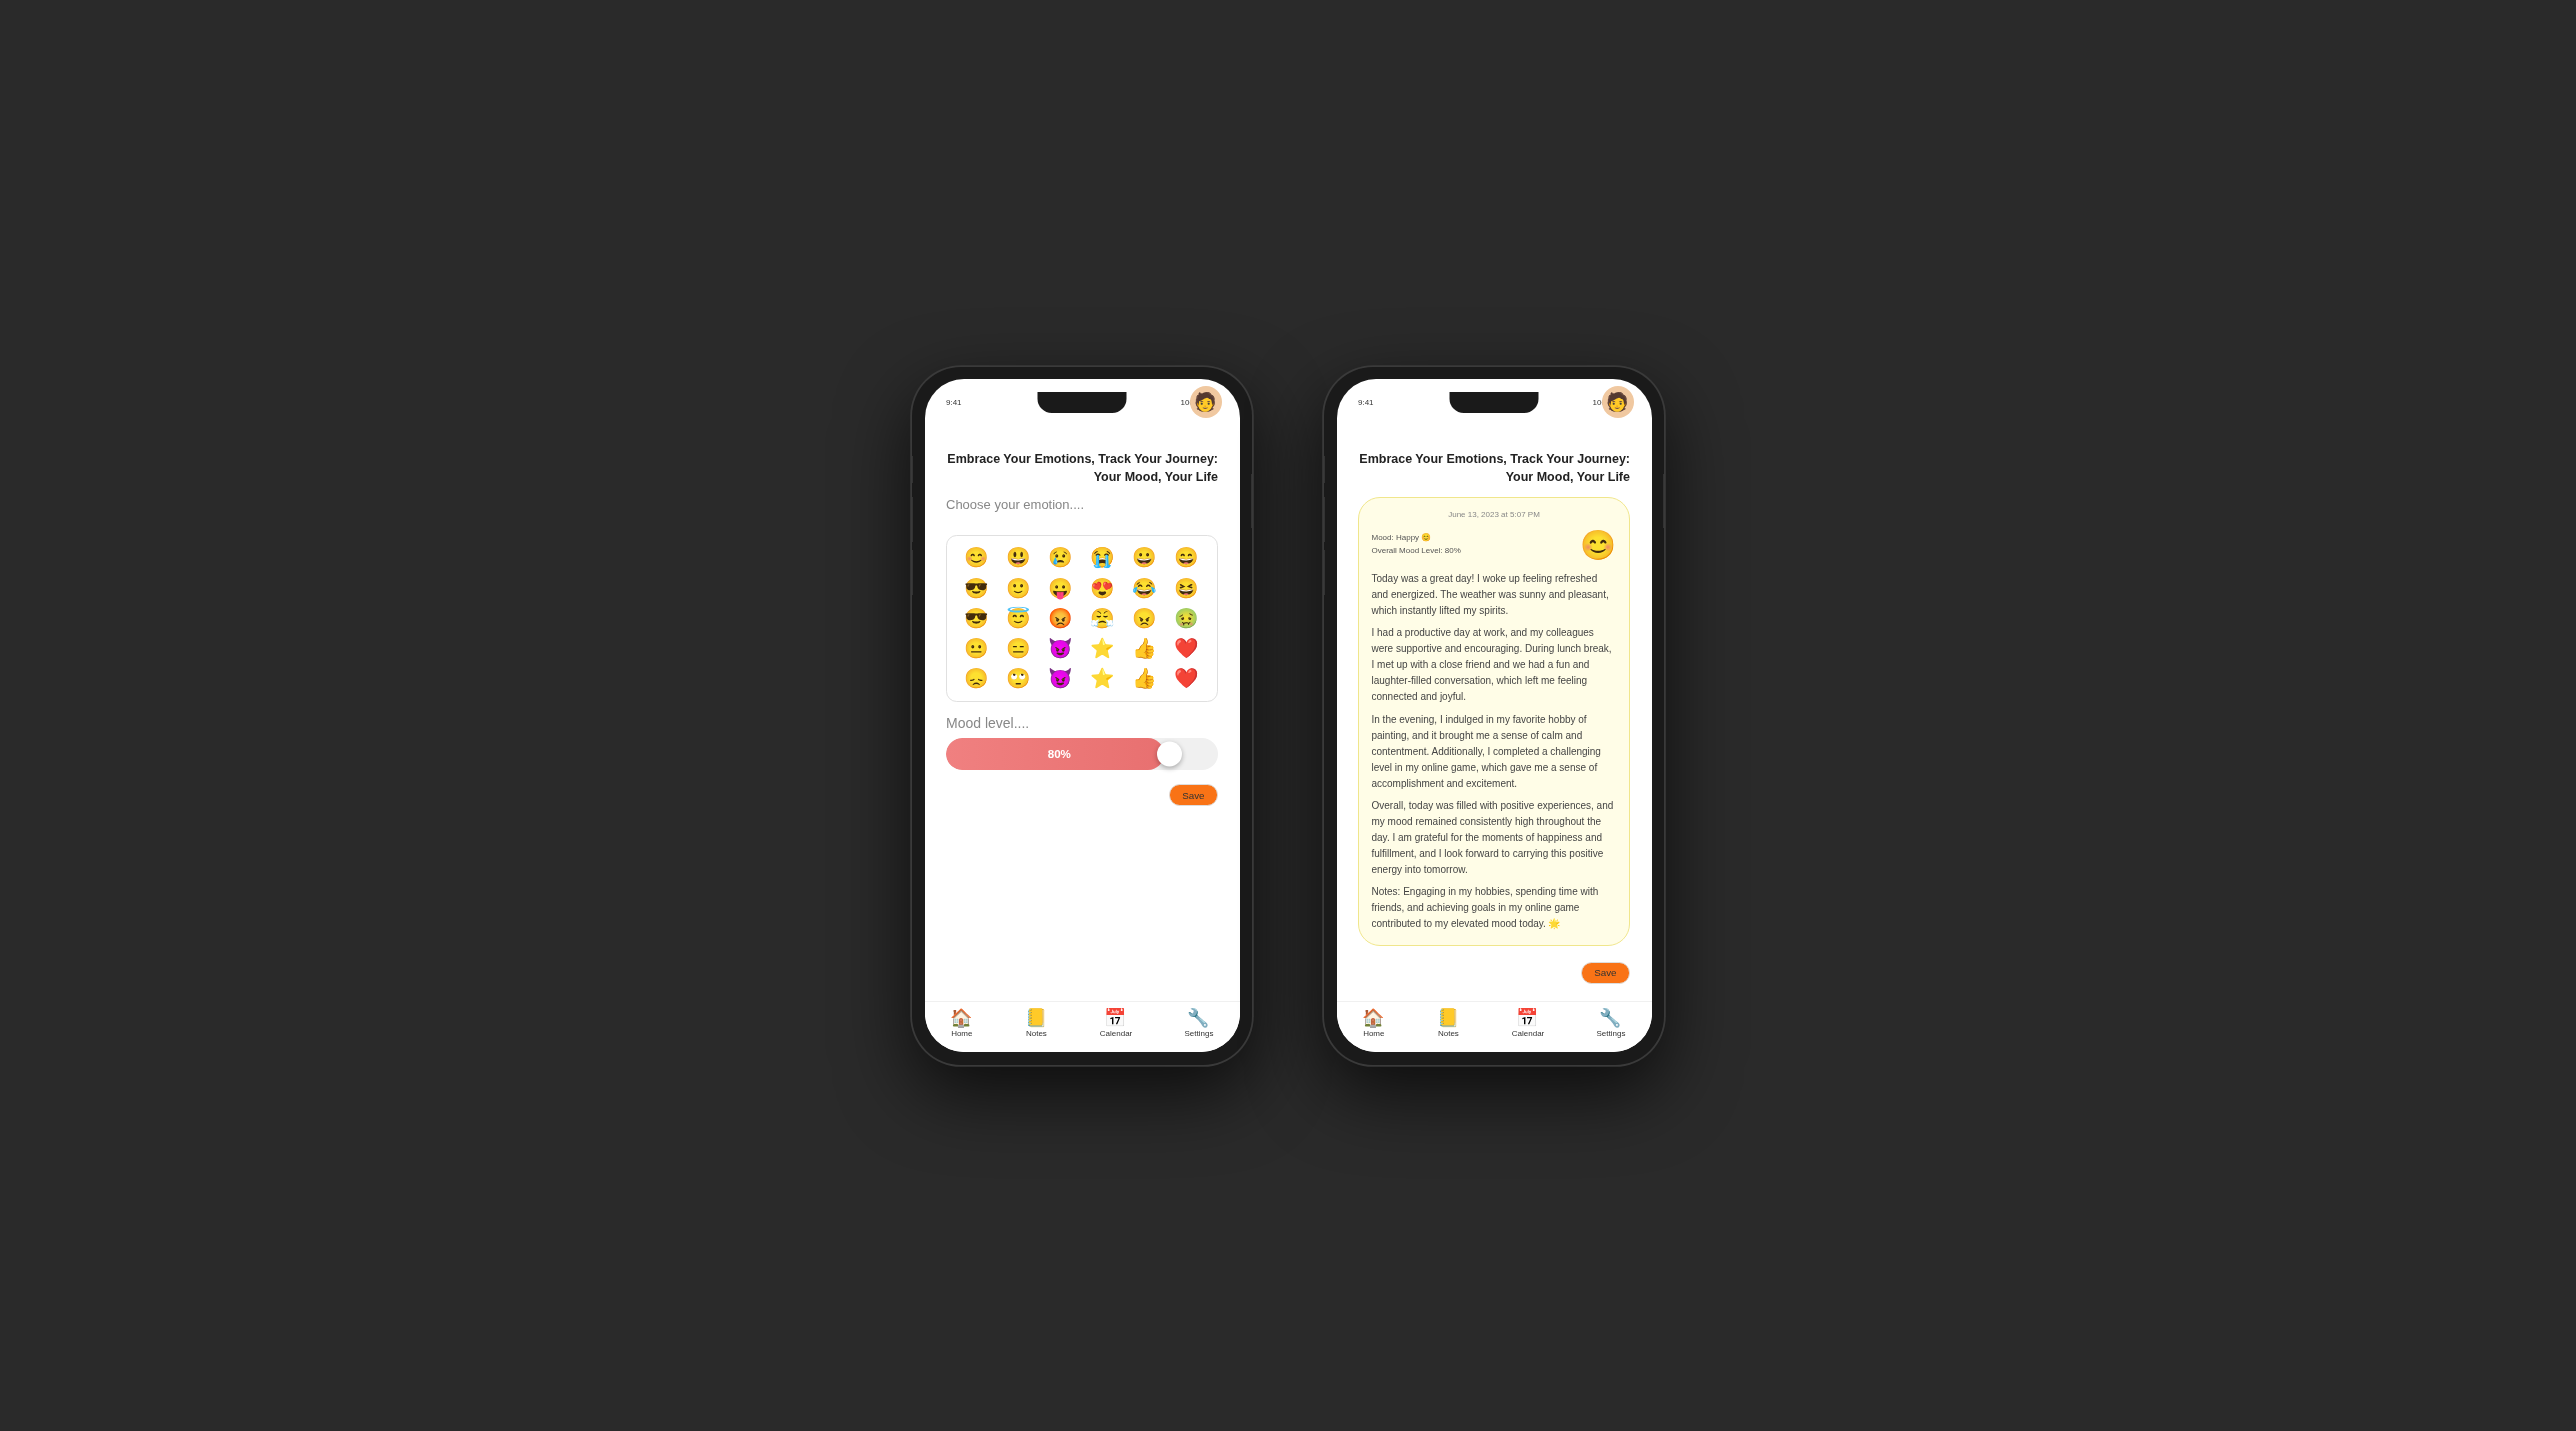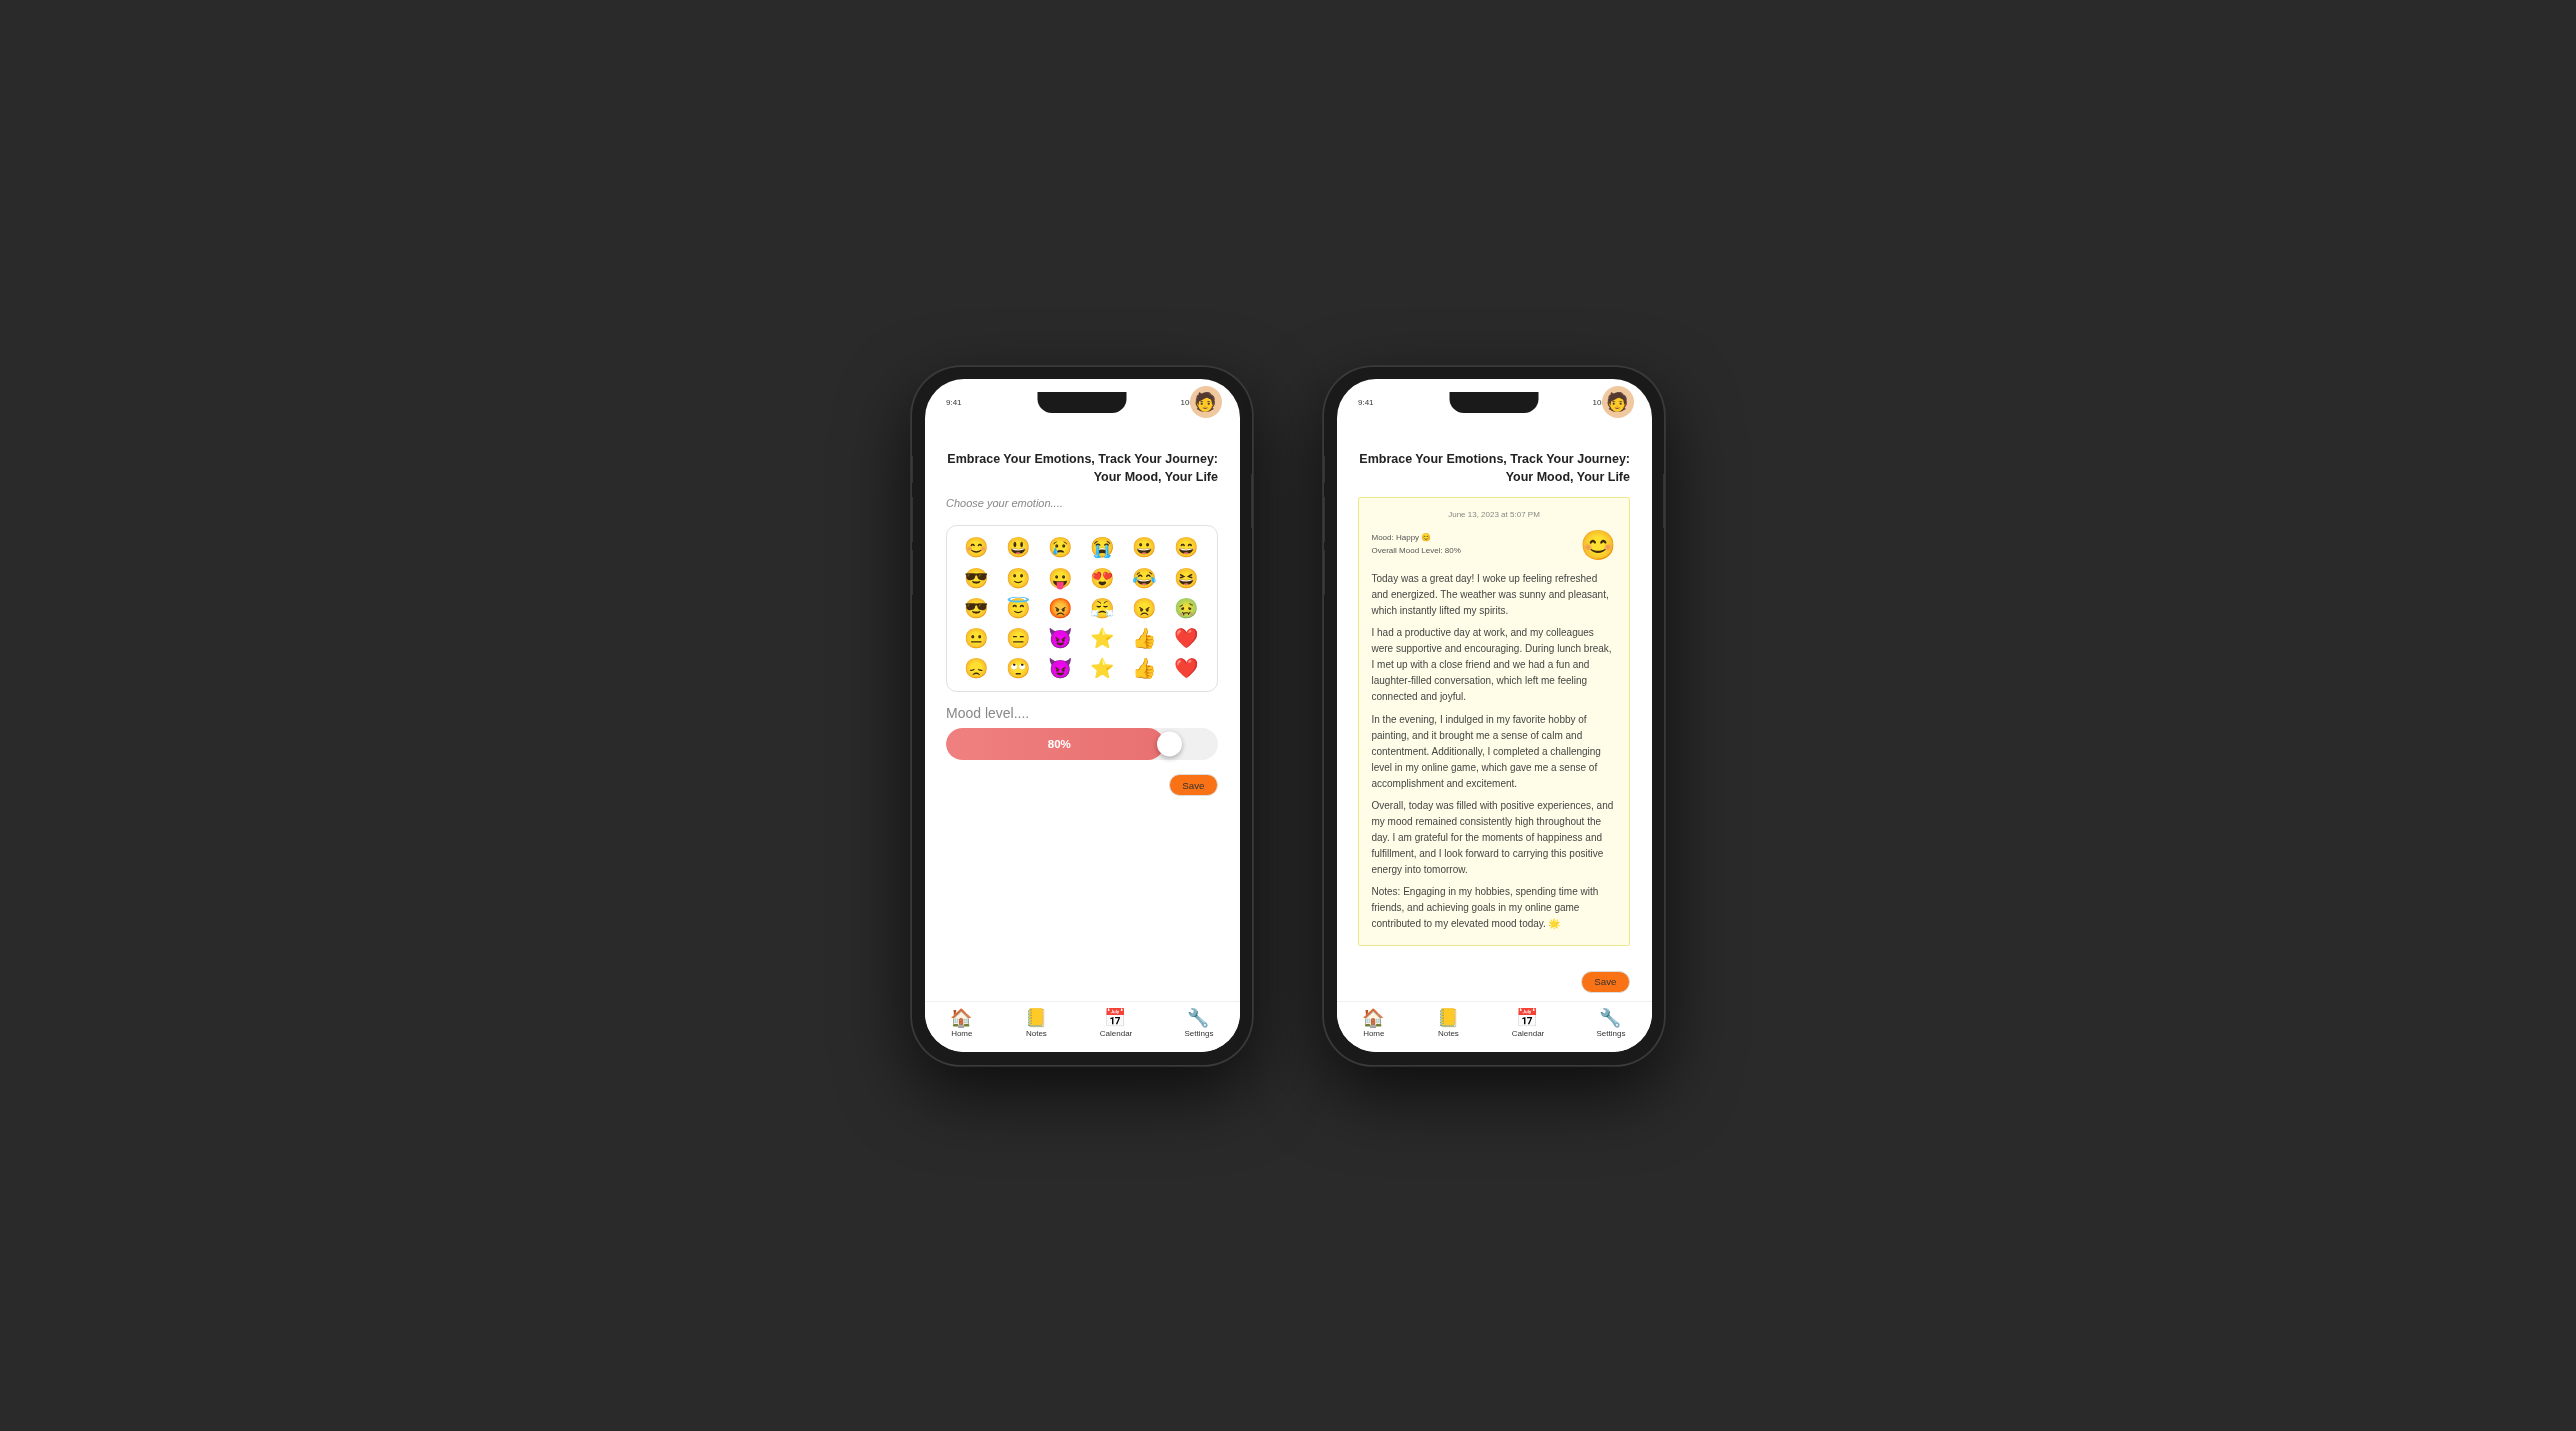--- a/index.html
+++ b/index.html
@@ -143,24 +143,23 @@
       font-size: 12.5px;
       font-weight: 600;
       color: #222;
       line-height: 1.4;
       margin-bottom: 10.7px;
       margin-top: 25px;
     }
 
     
     .section-label {
-      font-size: 11px;
+      font-size: 13px;
       color: #888;
-      margin-bottom: 16px;
-      font-style: italic;
+      margin-bottom: 23px;
     }
 
     
     .emoji-grid-container {
       border: 0.9px solid #e0e0e0;
       border-radius: 10.7px;
       padding: 9px;
       margin-bottom: 12.5px;
     }
 
@@ -275,23 +274,23 @@
 
     .nav-label {
       font-size: 8px;
       color: #333;
     }
 
     
     .note-card {
       background: #fffde7;
       border: 0.9px solid #f0e68c;
-      border-radius: 2px;
+      border-radius: 22px;
       padding: 12.5px;
-      margin-bottom: 25px;
+      margin-bottom: 16px;
     }
 
     .note-date {
       font-size: 8px;
       color: #888;
       text-align: center;
       margin-bottom: 9px;
     }
 
     .note-header {

